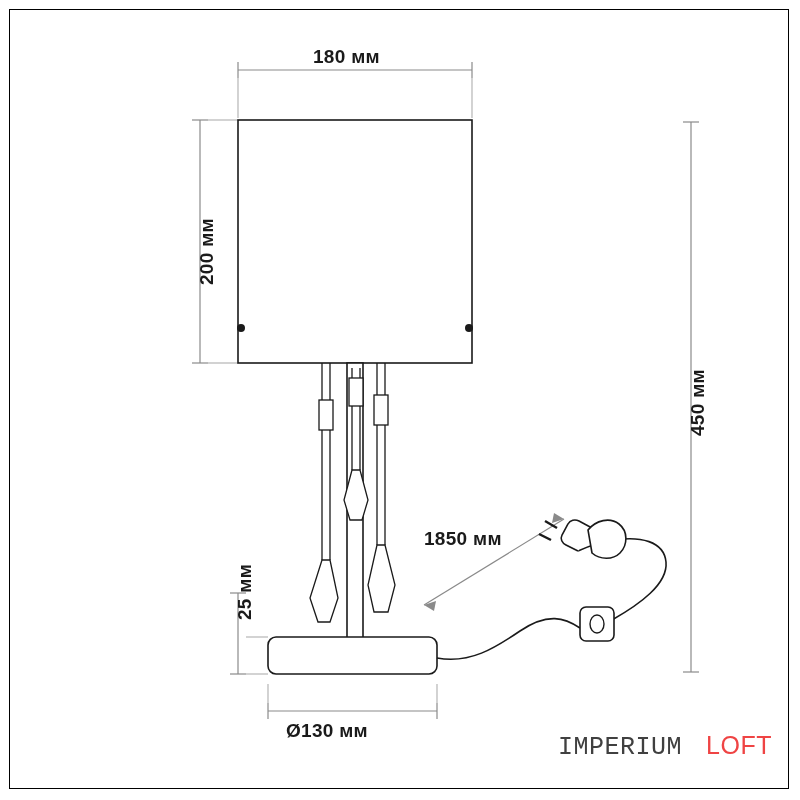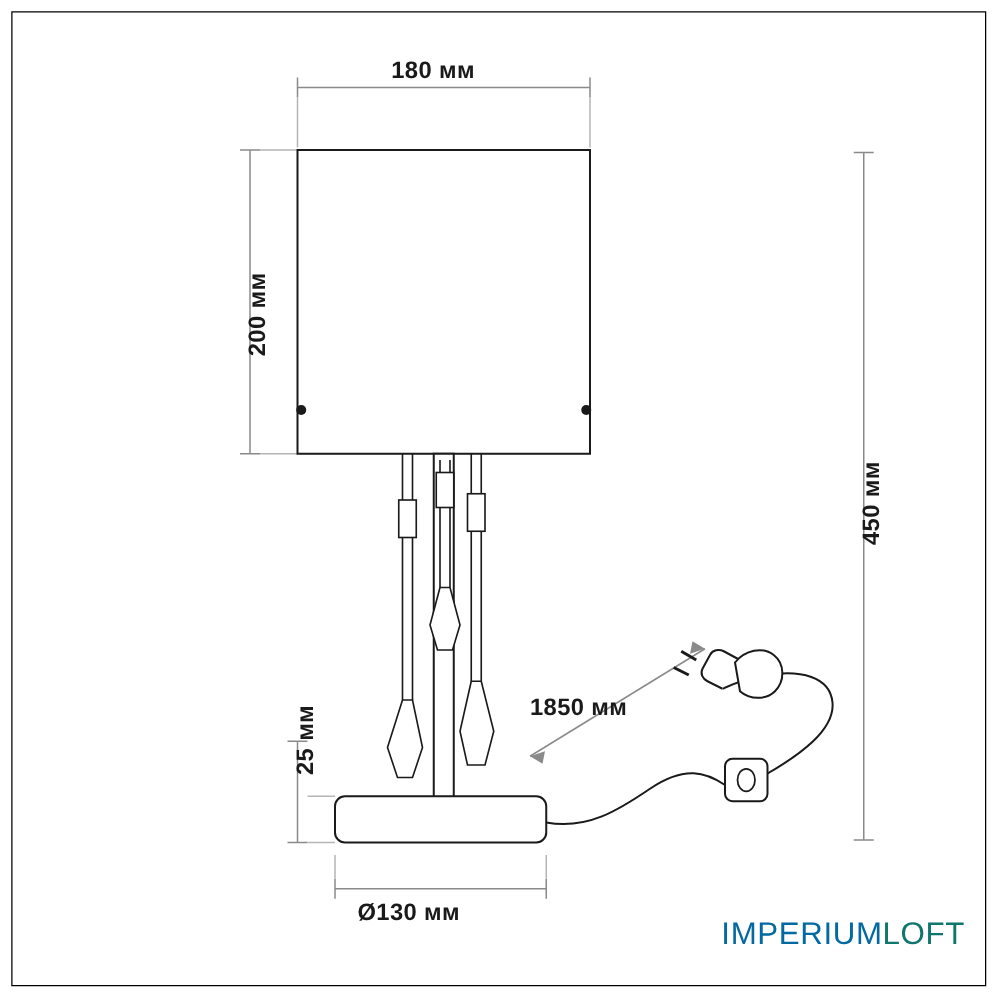--- a/index.html
+++ b/index.html
@@ -44,22 +44,22 @@
   }
   #brand {
     position: absolute;
     right: 28px;
     bottom: 38px;
     font-family: "Liberation Sans", sans-serif;
     font-size: 25px;
     letter-spacing: 0.5px;
     font-weight: 400;
   }
-  #brand .imperium { color: #0369a1; }
-  #brand .loft { color: #0f766e; }
+  #brand .imperium { color: #404040; font-family: Liberation Mono, monospace; }
+  #brand .loft { color: #ef4444; margin-left: 24px; }
 </style>
 </head>
 <body>
 
 <div id="page">
 
   <div id="frame"></div>
 
   <svg width="800" height="800" viewBox="0 0 800 800">
 
@@ -149,19 +149,19 @@
   <div class="dim-label" style="left:313px; top:46px;">180 мм</div>
 
   <div class="dim-label vert" style="left:196px; top:285px;">200 мм</div>
 
   <div class="dim-label vert" style="left:687px; top:436px;">450 мм</div>
 
   <div class="dim-label vert" style="left:234px; top:620px;">25 мм</div>
 
   <div class="dim-label" style="left:286px; top:708px;margin-top:12px;">Ø130 мм</div>
 
-  <div class="dim-label" style="left:424px; top:556px;">1850 мм</div>
+  <div class="dim-label" style="left:424px; top:528px;">1850 мм</div>
 
   <div id="brand">
     <span class="imperium">IMPERIUM</span><span class="loft">LOFT</span>
   </div>
 
 </div>
 
 </body></html>

